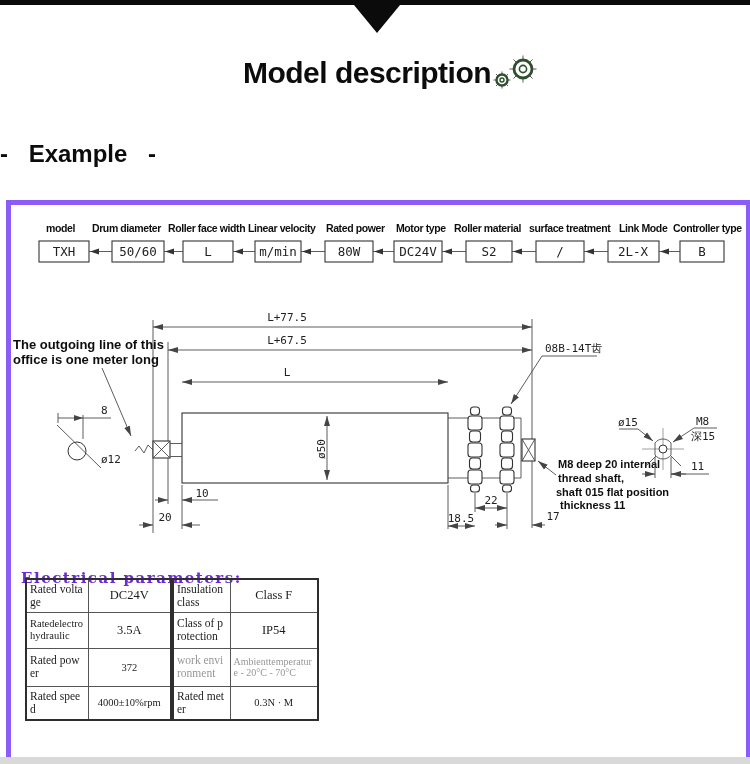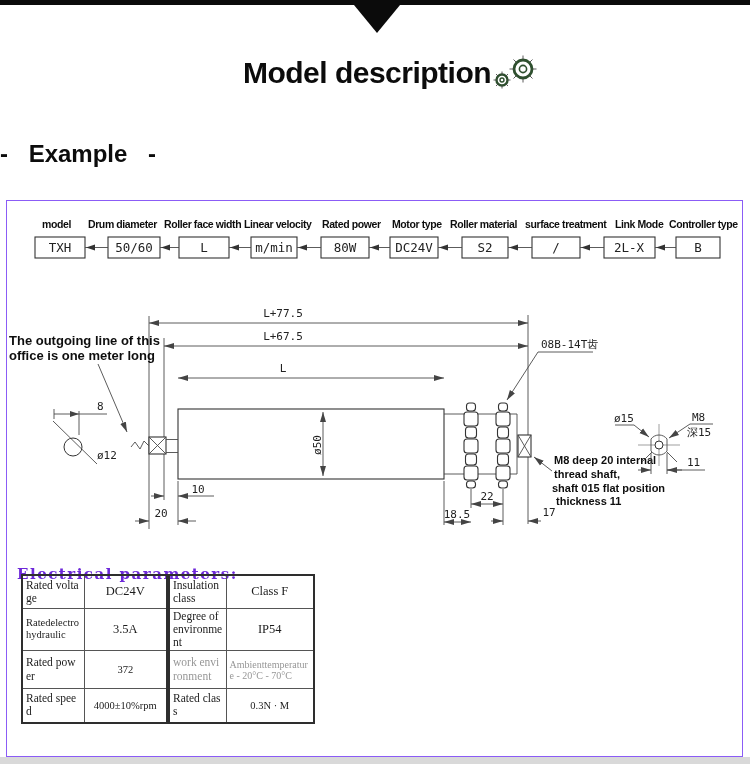--- a/index.html
+++ b/index.html
@@ -9,21 +9,21 @@
   .tri{position:absolute;left:354px;top:5px;width:0;height:0;
        border-left:23px solid transparent;border-right:23px solid transparent;
        border-top:28px solid #0b0b0b;}
   .titlerow{position:absolute;left:0;top:52px;width:750px;text-align:center;}
   .titlerow h1{display:inline;font:bold 30px "Liberation Sans",sans-serif;
        letter-spacing:-0.5px;color:#0c0c0c;vertical-align:middle;margin-left:32px;}
   .gears{vertical-align:middle;margin-left:2px;}
   .subtitle{position:absolute;left:0;top:140px;width:750px;text-align:left;
        font:bold 24px "Liberation Sans",sans-serif;word-spacing:14px;color:#0c0c0c;}
   .content{position:absolute;left:6px;top:200px;width:735px;height:555px;
-       border:1px solid #8b5cf6;background:#fff;}
+       border:5px solid #8b5cf6;background:#fff;}
   .content > svg{position:absolute;}
   svg line, svg polyline, svg path.ln{stroke:#4a4a4a;stroke-width:0.9;fill:none;}
   svg .thick{stroke:#333;stroke-width:1.3;}
   svg rect.shape{fill:#fff;stroke:#333;stroke-width:1.1;}
   svg .center{stroke:#777;stroke-width:0.7;}
   text.dim{font:11px "DejaVu Sans Mono",monospace;fill:#222;}
   text.hdr{font:bold 10.5px "Liberation Sans",sans-serif;letter-spacing:-0.4px;fill:#0e0e0e;}
   text.boxval{font:12.5px "DejaVu Sans Mono",monospace;fill:#222;}
   text.noteL{font:bold 13px "Liberation Sans",sans-serif;fill:#0e0e0e;}
   text.noteR{font:bold 11px "Liberation Sans",sans-serif;fill:#0e0e0e;}
@@ -293,32 +293,32 @@
     <tbody>
         <tr style="height:33px">
       <td class="lab">Rated voltage</td>
       <td class="vals">DC24V</td>
       <td class="lab c3">Insulation class</td>
       <td class="vals">Class F</td>
     </tr>
     <tr style="height:36px">
       <td class="lab cond">Ratedelectro hydraulic</td>
       <td class="vals">3.5A</td>
-      <td class="lab c3">Degree of environment</td>
+      <td class="lab c3">Class of protection</td>
       <td class="vals">IP54</td>
     </tr>
     <tr style="height:38px">
       <td class="lab">Rated power</td>
       <td class="vals cond">372</td>
       <td class="lab c3 gray">work environment</td>
       <td class="vals amb gray">Ambienttemperature - 20°C - 70°C</td>
     </tr>
     <tr style="height:34px">
       <td class="lab">Rated speed</td>
       <td class="vals cond">4000±10%rpm</td>
-      <td class="lab c3">Rated class</td>
+      <td class="lab c3">Rated meter</td>
       <td class="vals cond">0.3N · M</td>
     </tr>
   </tbody>
     </table>
 </div>
 
 <div class="footer"></div>
 
 </body></html>

